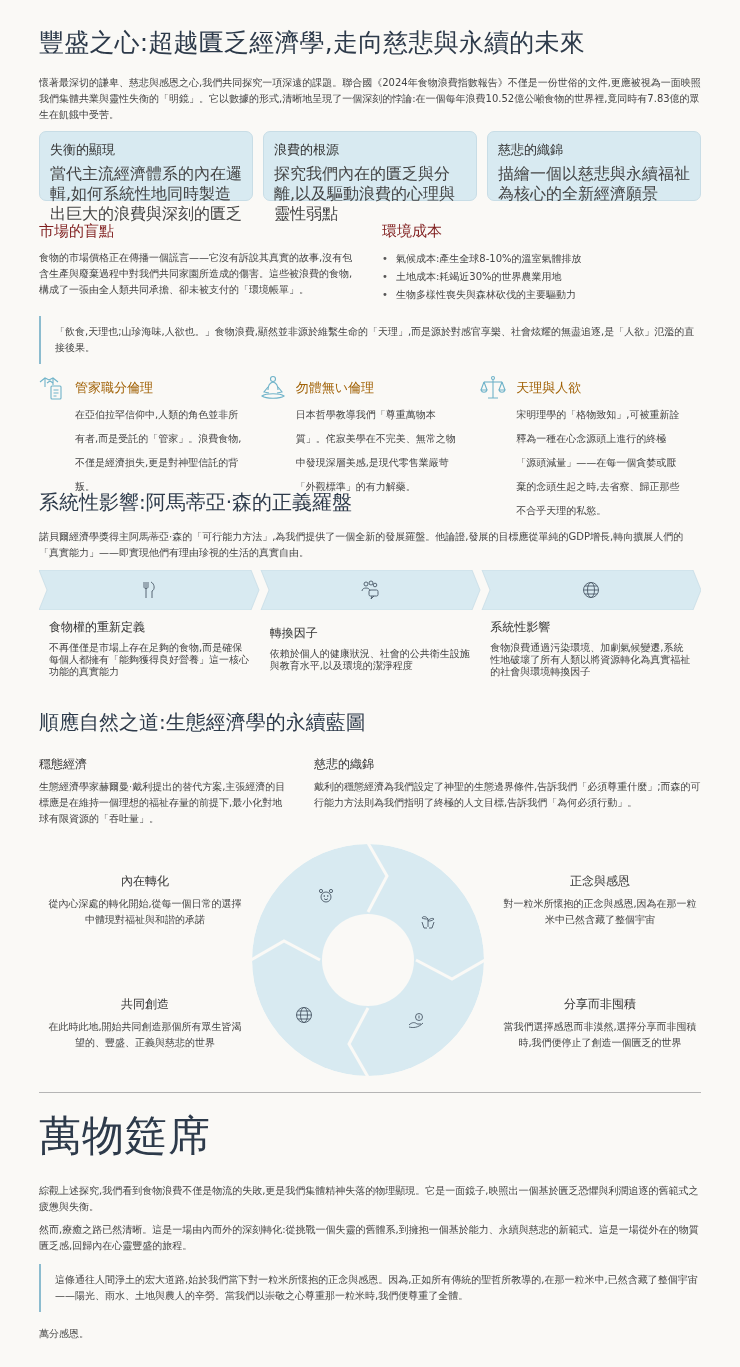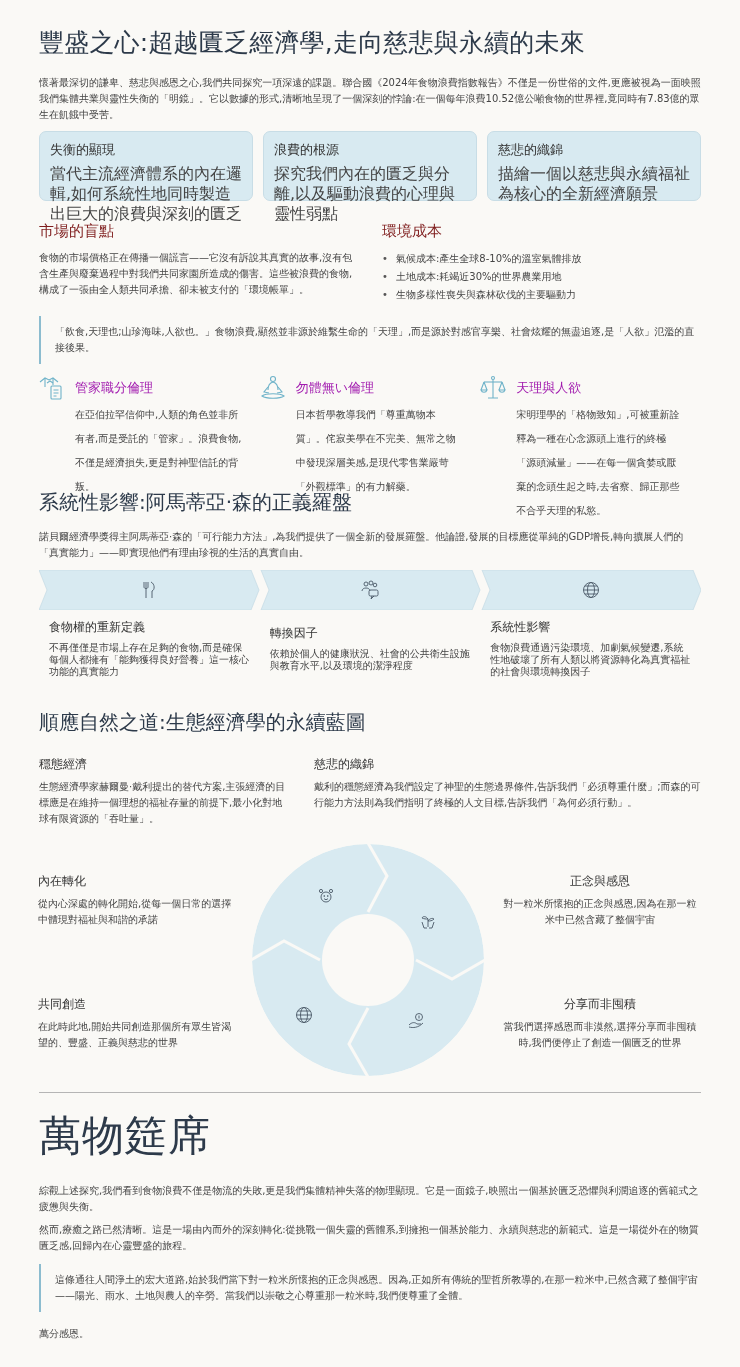--- a/index.html
+++ b/index.html
@@ -39,21 +39,21 @@
     .env-list li::before { content: "•"; position: absolute; left: 0; top: 0; color: #555; }
 
     .quote1 {
       left: 39px; top: 316px; width: 662px; border-left: 2px solid #8cbccf;
       padding: 8px 0 8px 14px;
     }
 
     .ethics { left: 39px; top: 375px; width: 662px; display: flex; }
     .eth { flex: 1; display: flex; gap: 10px; }
     .eth .ico { width: 26px; height: 26px; flex: 0 0 26px; }
-    .eth h3 { font-size: 13px; font-weight: 400; color: #a21caf; margin: 4px 0 6px 0; }
+    .eth h3 { font-size: 13px; font-weight: 400; color: #a16207; margin: 4px 0 6px 0; }
     .eth p { font-size: 10px; line-height: 24px; color: #444; width: 168px; }
 
     .sec2-h { left: 39px; top: 489px; font-size: 20px; font-weight: 400; color: #2d3a4a; white-space: nowrap; }
     .sec2-p { left: 39px; top: 529px; width: 662px; }
 
     .chev-row { left: 39px; top: 570px; width: 662px; height: 40px; }
     .chev-row svg { display: block; }
 
     .caps { left: 39px; top: 619px; width: 662px; display: flex; align-items: center; }
     .cap { flex: 1; padding: 0 10px; }
@@ -61,21 +61,21 @@
     .cap p { font-size: 10px; line-height: 12px; color: #444; }
 
     .sec3-h { left: 39px; top: 709px; font-size: 20px; font-weight: 400; color: #2d3a4a; white-space: nowrap; }
     .steady-h { left: 39px; top: 756px; font-size: 12px; font-weight: 400; color: #333; }
     .steady-p { left: 39px; top: 779px; width: 250px; }
     .comp-h { left: 314px; top: 756px; font-size: 12px; font-weight: 400; color: #333; }
     .comp-p { left: 314px; top: 779px; width: 390px; }
 
     .ring { left: 251px; top: 843px; width: 234px; height: 234px; }
 
-    .side-l { width: 200px; text-align: left; }
+    .side-l { width: 200px; text-align: center; margin-left: 7px; }
     .side-r { width: 200px; text-align: center; }
     .side h3 { font-size: 12px; font-weight: 400; color: #333; margin-bottom: 6px; }
     .side p { font-size: 10px; line-height: 16px; color: #444; }
     .s1 { left: 38px; top: 873px; }
     .s2 { left: 500px; top: 873px; }
     .s3 { left: 38px; top: 996px; }
     .s4 { left: 500px; top: 996px; }
 
     .hr { left: 39px; top: 1092px; width: 662px; height: 1px; background: #b5b5b5; }
     .big-h { left: 39px; top: 1108px; font-size: 42px; font-weight: 400; color: #2d3a4a; letter-spacing: 1px; white-space: nowrap; }

